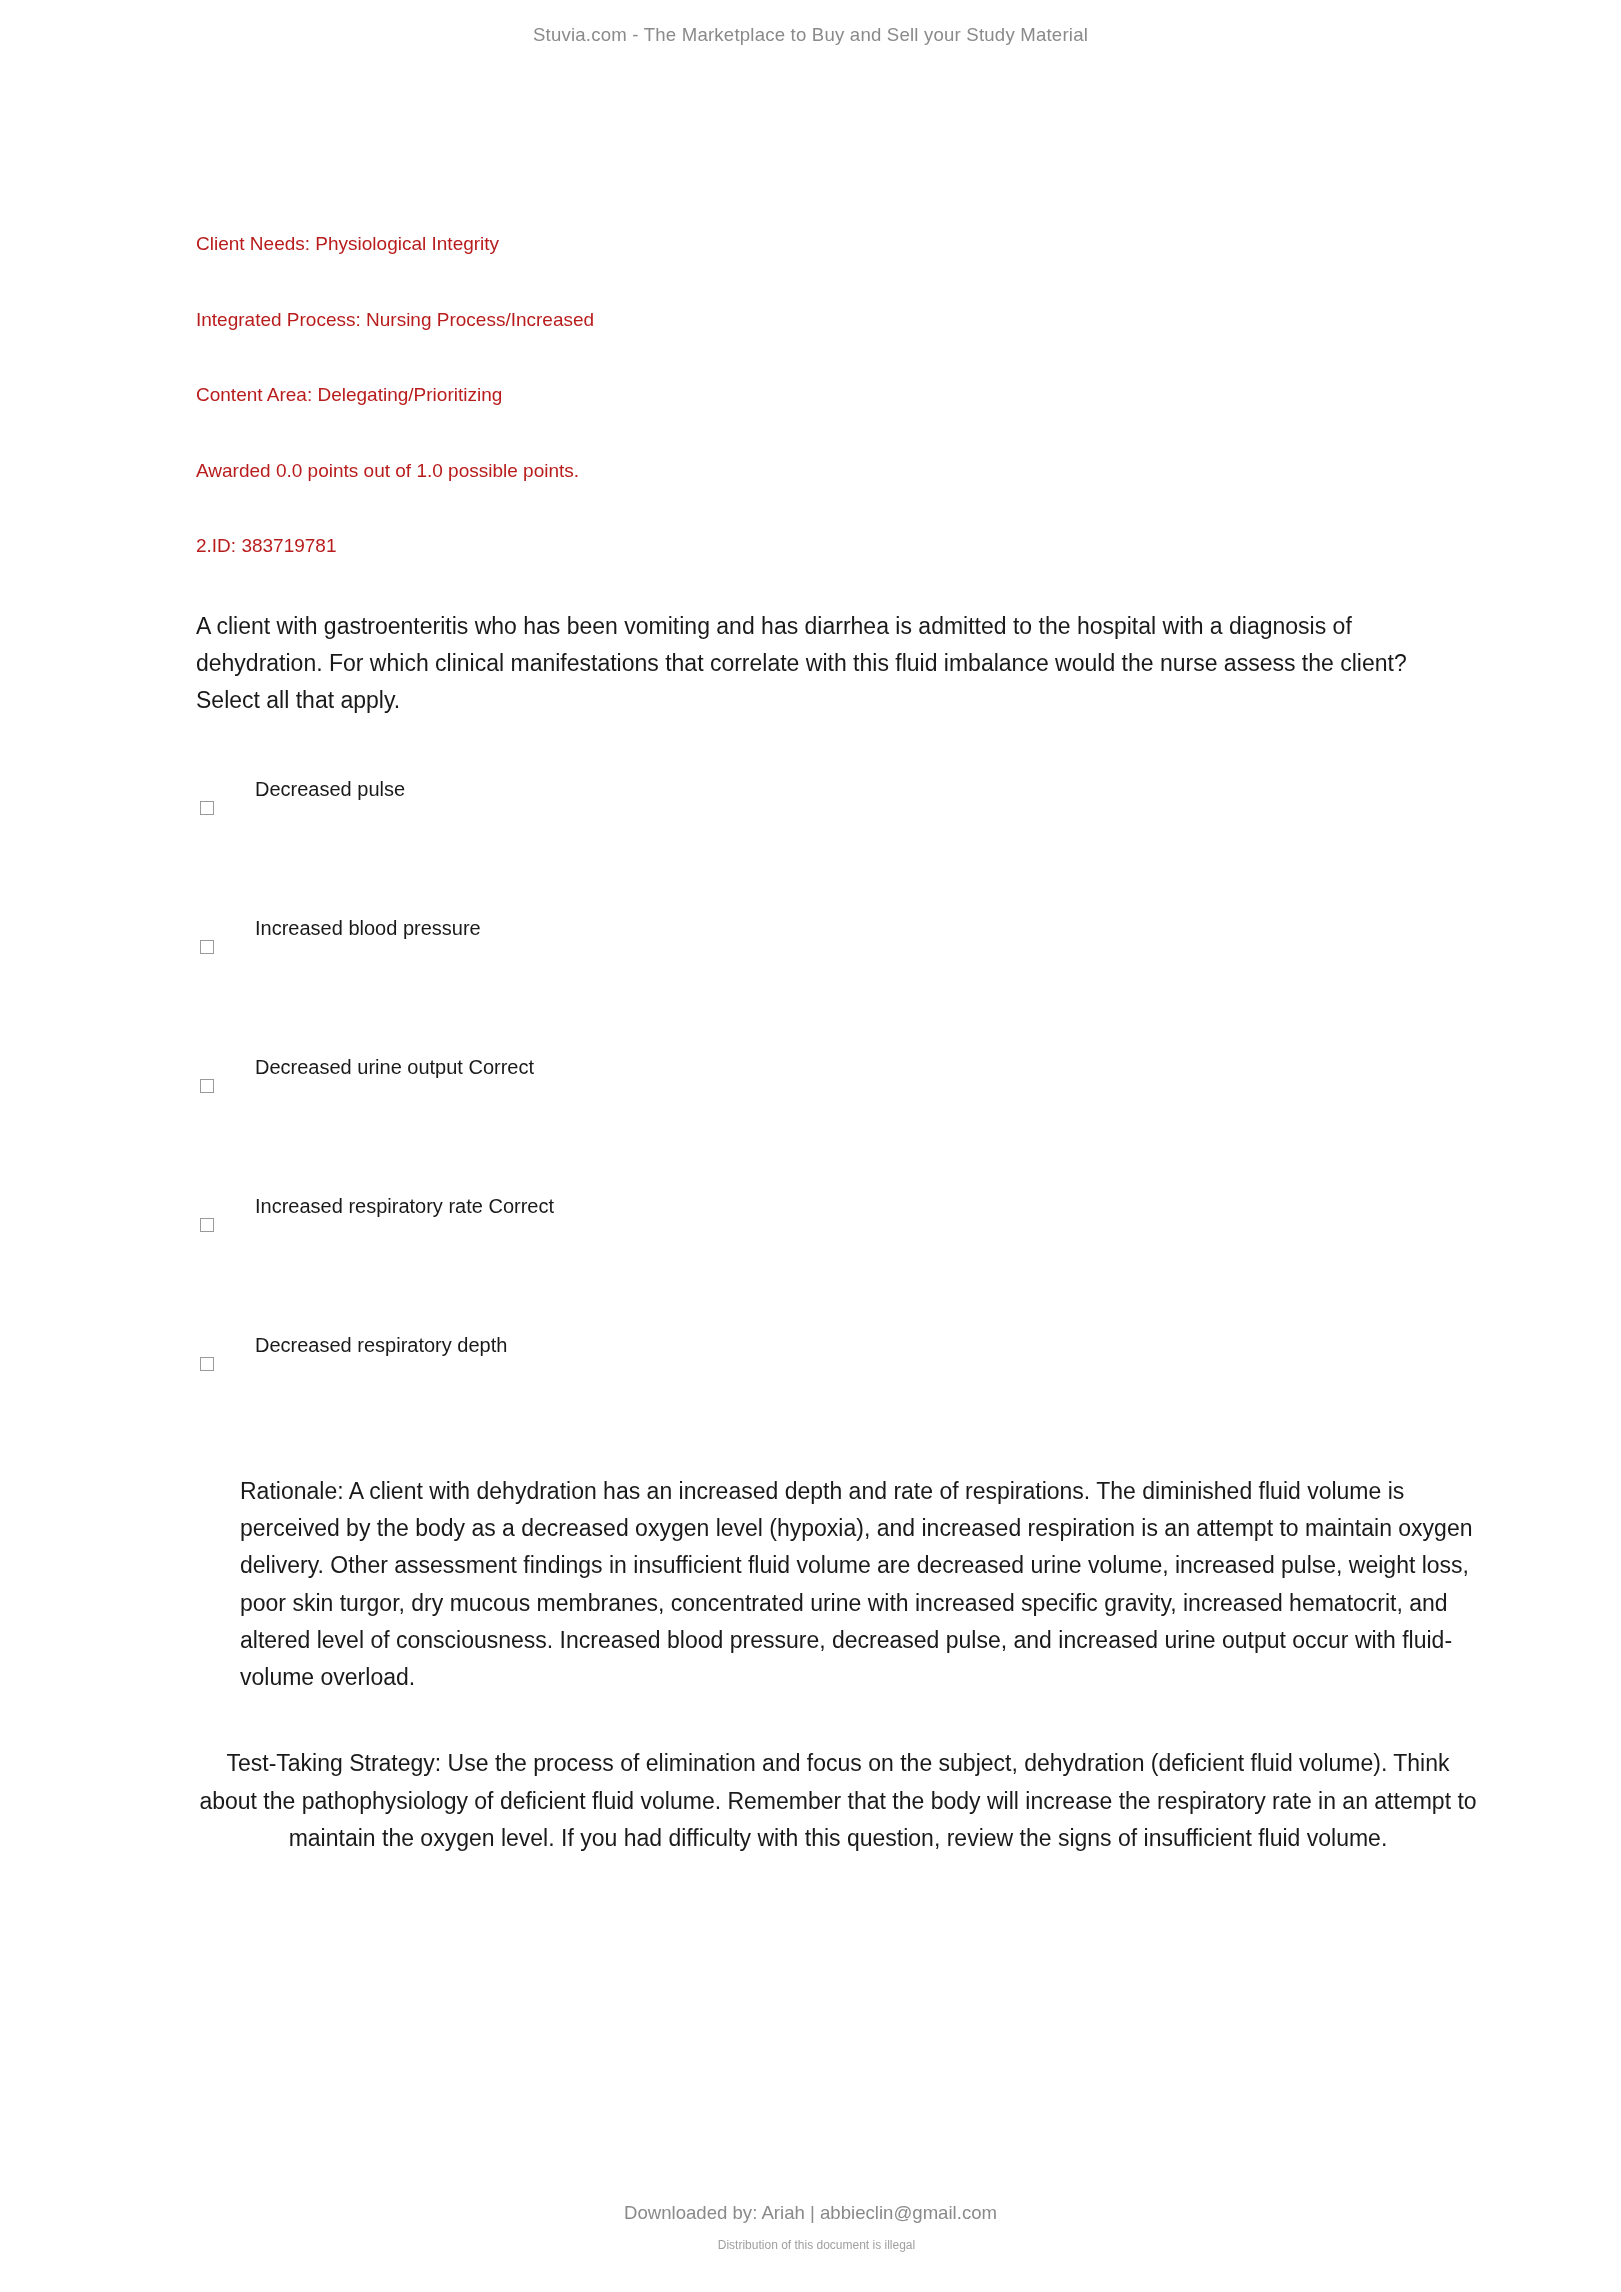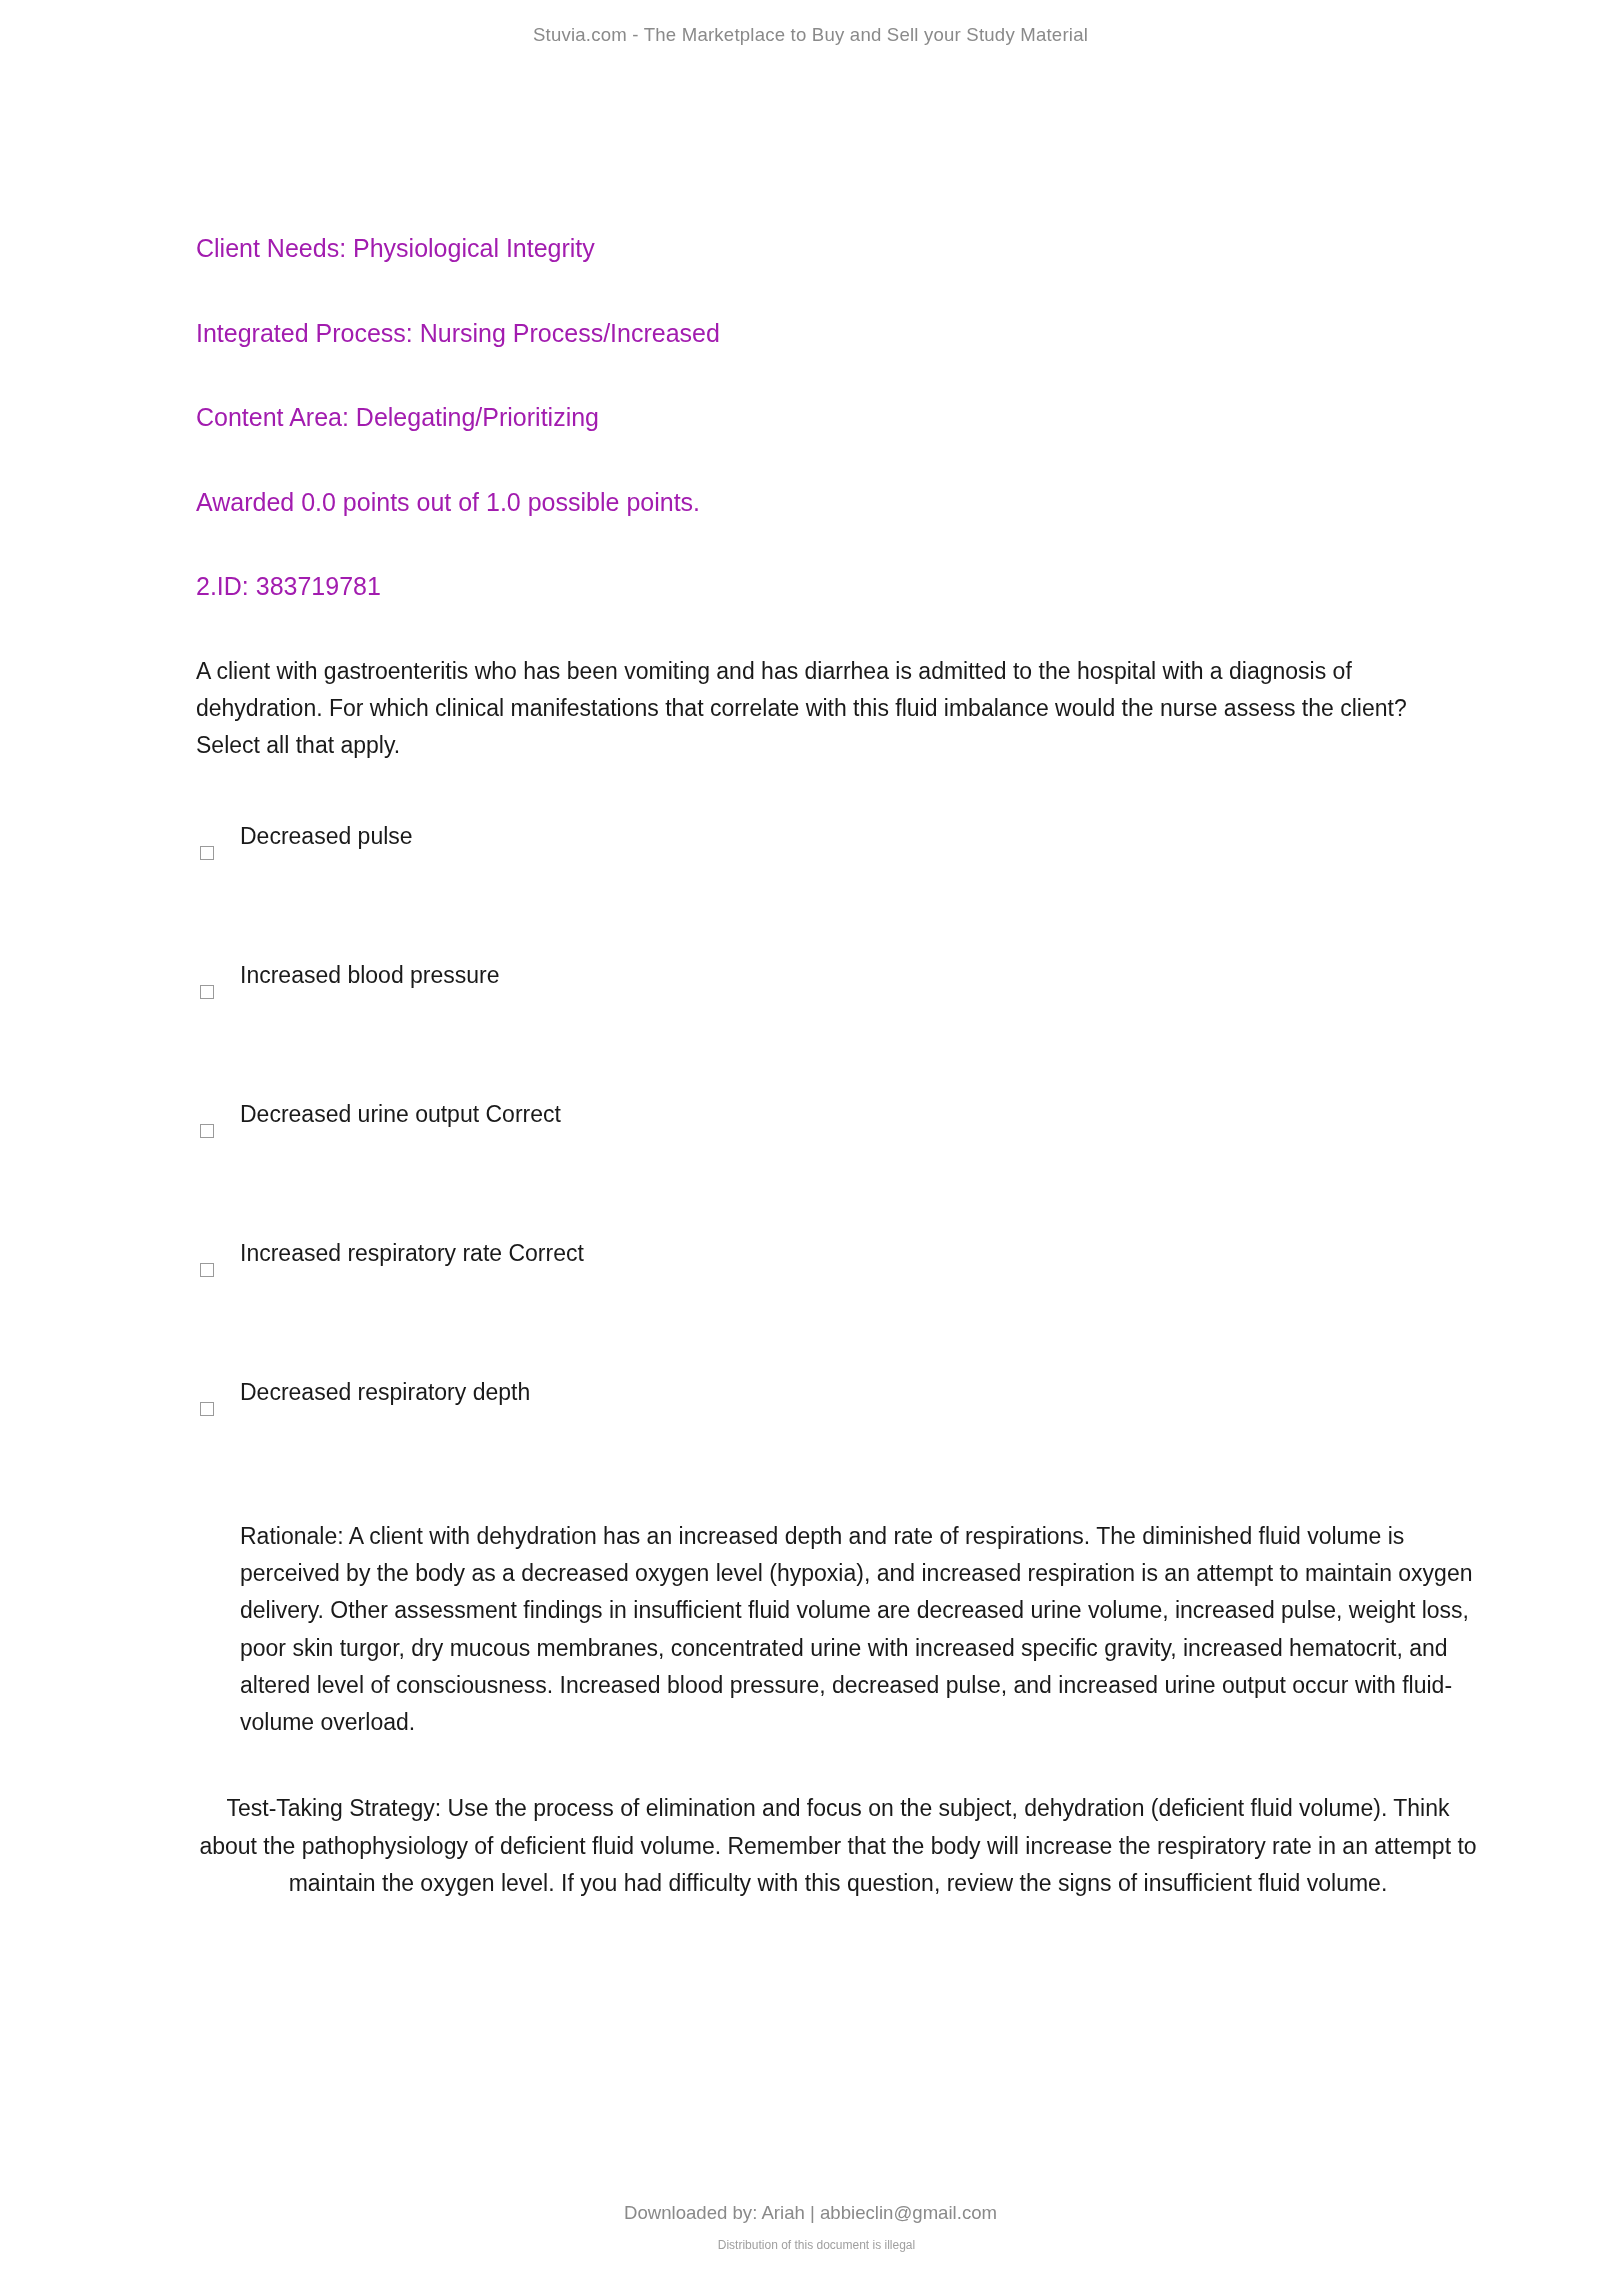--- a/index.html
+++ b/index.html
@@ -31,24 +31,24 @@
     color: #8a8a8a;
     letter-spacing: 0.2px;
   }
   .content {
     position: absolute;
     left: 196px;
     top: 230px;
     width: 1284px;
   }
   .meta-line {
-    font-size: 25px;
+    font-size: 19px;
     line-height: 1.5;
     margin-bottom: 47px;
-    color: #a21caf;
+    color: #b91c1c;
   }
   .question-stem {
     font-size: 23px;
     line-height: 1.62;
     margin-top: 0;
     margin-bottom: 29px;
     color: #1a1a1a;
     max-width: 1274px;
   }
   .options {
@@ -63,23 +63,23 @@
     left: 3.9px;
     top: 41px;
     width: 13.7px;
     height: 13.7px;
     border: 1px solid #9a9a9a;
     background: #ffffff;
     box-sizing: border-box;
   }
   .option-label {
     position: absolute;
-    left: 44px;
+    left: 59px;
     top: 13.7px;
-    font-size: 23px;
+    font-size: 20px;
     line-height: 1.5;
     color: #1a1a1a;
     white-space: nowrap;
   }
   .rationale, .strategy {
     font-size: 23px;
     line-height: 1.62;
     color: #1a1a1a;
     max-width: 1284px;
   }

